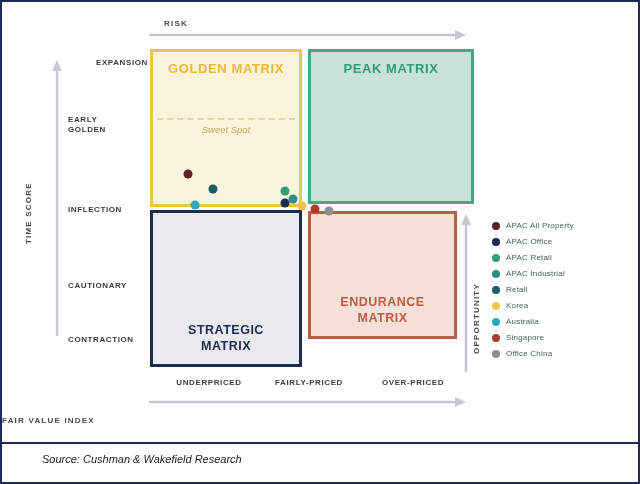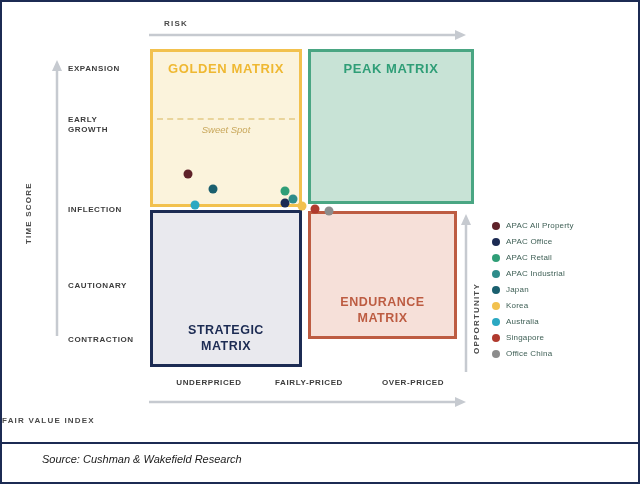--- a/index.html
+++ b/index.html
@@ -39,22 +39,22 @@
     <line x1="0" y1="6" x2="306" y2="6"></line>
     <polygon points="306,1 317,6 306,11"></polygon>
   </svg>
 
   <div class="axis-label rot" style="left:22px; top:242px;">TIME SCORE</div>
   <svg class="arrow-svg" style="left:49px; top:58px;" width="12" height="278">
     <line x1="6" y1="276" x2="6" y2="10"></line>
     <polygon points="1,11 6,0 11,11"></polygon>
   </svg>
 
-  <div class="tick-y" style="top:62px;">EXPANSION</div>
-  <div class="tick-y" style="top:113px; width:52px;">EARLY GROWTH</div>
+  <div class="tick-y" style="top:56px;margin-left:28px;">EXPANSION</div>
+  <div class="tick-y" style="top:113px; width:52px;">EARLY GOLDEN</div>
   <div class="tick-y" style="top:203px;">INFLECTION</div>
   <div class="tick-y" style="top:279px;">CAUTIONARY</div>
   <div class="tick-y" style="top:333px;">CONTRACTION</div>
 
   <div class="quad" style="left: 148px; top: 47px; width: 152px; height: 158px; background-color: rgb(251, 243, 220); border-color: rgb(242, 193, 78);">
     <div class="quad-title" style="color: rgb(239, 184, 50);">GOLDEN MATRIX</div>
     <div class="sweet-line"></div>
     <div class="sweet-label">Sweet Spot</div>
   </div>
 
@@ -100,21 +100,21 @@
     <div class="legend-item">
       <span class="legend-dot" style="background-color: rgb(47, 158, 119);"></span>
       <span class="legend-label">APAC Retail</span>
     </div>
     <div class="legend-item">
       <span class="legend-dot" style="background-color: rgb(46, 140, 138);"></span>
       <span class="legend-label">APAC Industrial</span>
     </div>
     <div class="legend-item">
       <span class="legend-dot" style="background-color: rgb(26, 95, 110);"></span>
-      <span class="legend-label">Japan</span>
+      <span class="legend-label">Retail</span>
     </div>
     <div class="legend-item">
       <span class="legend-dot" style="background-color: rgb(242, 193, 78);"></span>
       <span class="legend-label">Korea</span>
     </div>
     <div class="legend-item">
       <span class="legend-dot" style="background-color: rgb(43, 168, 194);"></span>
       <span class="legend-label">Australia</span>
     </div>
     <div class="legend-item">

